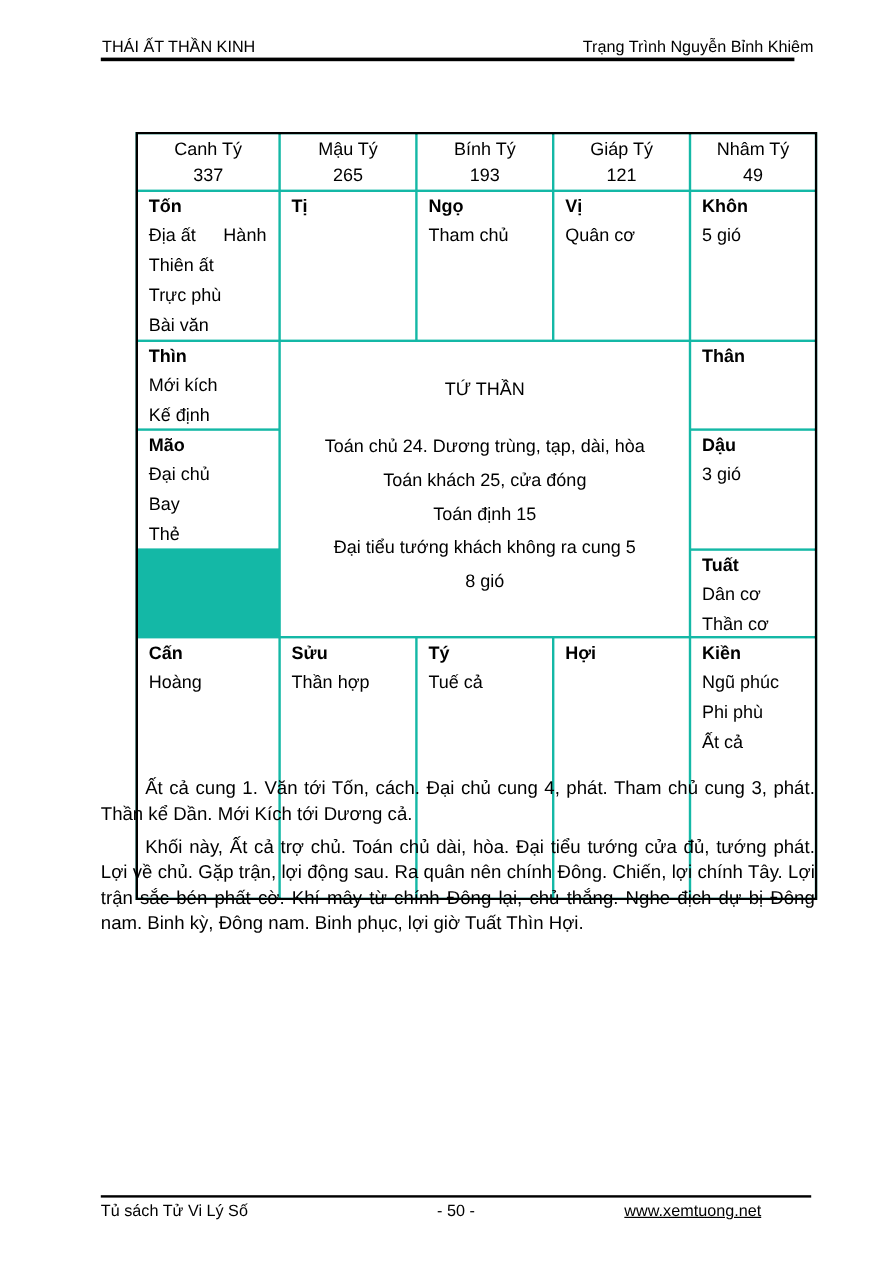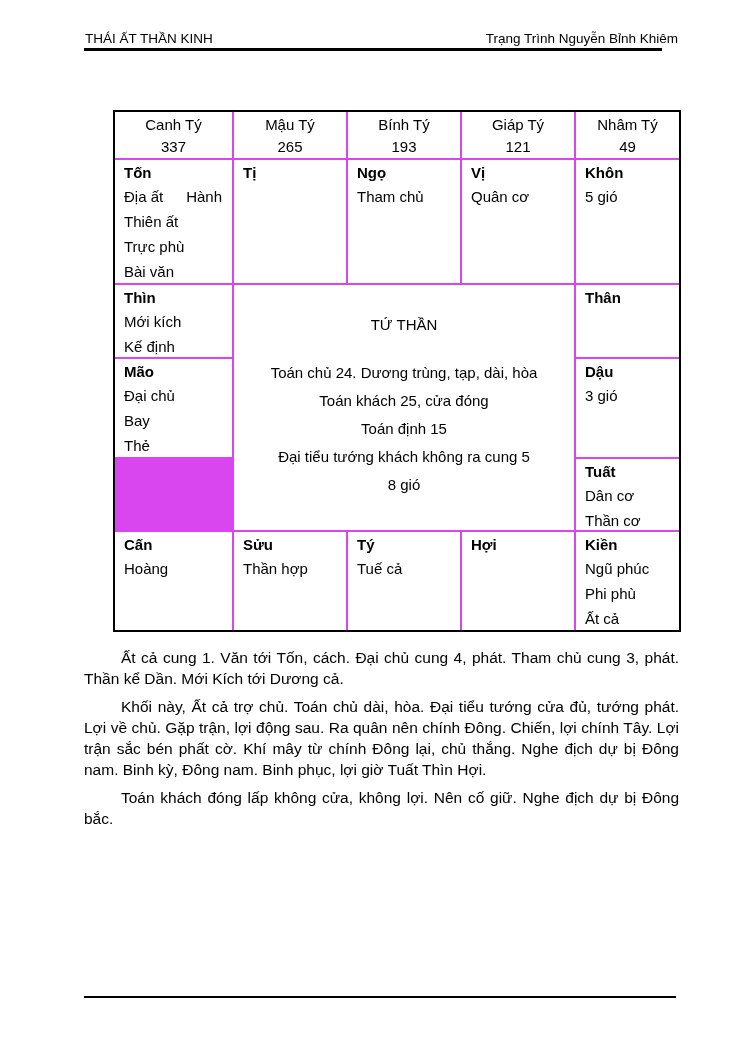--- a/index.html
+++ b/index.html
@@ -16,26 +16,26 @@
   }
 
   
   .hdr-left  { position: absolute; left: 85px;  top: 31px; font-size: 13.5px; }
   .hdr-right { position: absolute; right: 66px; top: 31px; font-size: 13.5px; }
   .hdr-rule  { position: absolute; left: 84px;  top: 48px; width: 578px; height: 3px; background: #000; }
 
   
   .grid {
     position: absolute; left: 113px; top: 110px;
-    width: 568px; height: 522px;
+    width: 568px; height: 640px;
     display: grid;
     grid-template-columns: 117px 112px 112px 112px 1fr;
     grid-template-rows: 46px 123px 72px 98px 71px 1fr;
     gap: 2px;
-    background: #d946ef;
+    background: #14b8a6;
     border: 2px solid #000;
   }
   .hcell {
     background: #fff; text-align: center; padding-top: 3px;
     font-size: 15px; line-height: 20px;
   }
   .hcell .num { margin-top: 2px; }
   .cell {
     background: #fff;
     padding: 2px 6px 0 9px;
@@ -182,18 +182,24 @@
       <div class="cell-title">Kiền</div>
       <div class="cell-line">Ngũ phúc</div>
       <div class="cell-line">Phi phù</div>
       <div class="cell-line">Ất cả</div>
     </div>
   </div>
 
   <div class="paras">
     <p class="para">Ất cả cung 1. Văn tới Tốn, cách. Đại chủ cung 4, phát. Tham chủ cung 3, phát. Thần kể Dần. Mới Kích tới Dương cả.</p>
     <p class="para">Khối này, Ất cả trợ chủ. Toán chủ dài, hòa. Đại tiểu tướng cửa đủ, tướng phát. Lợi về chủ. Gặp trận, lợi động sau. Ra quân nên chính Đông. Chiến, lợi chính Tây. Lợi trận sắc bén phất cờ. Khí mây từ chính Đông lại, chủ thắng. Nghe địch dự bị Đông nam. Binh kỳ, Đông nam. Binh phục, lợi giờ Tuất Thìn Hợi.</p>
-    <p class="para">Toán khách đóng lấp không cửa, không lợi. Nên cố giữ. Nghe địch dự bị Đông bắc.</p>
   </div>
 
   <div class="ftr-rule"></div>
+  <div class="footer">
+    <div class="f-left">Tủ sách Tử Vi Lý Số</div>
+    <div class="f-center">- 50 -</div>
+    <div class="f-right">
+      <a href="#">www.xemtuong.net</a>
+    </div>
+  </div>
 
 </div>
 
 </body></html>

